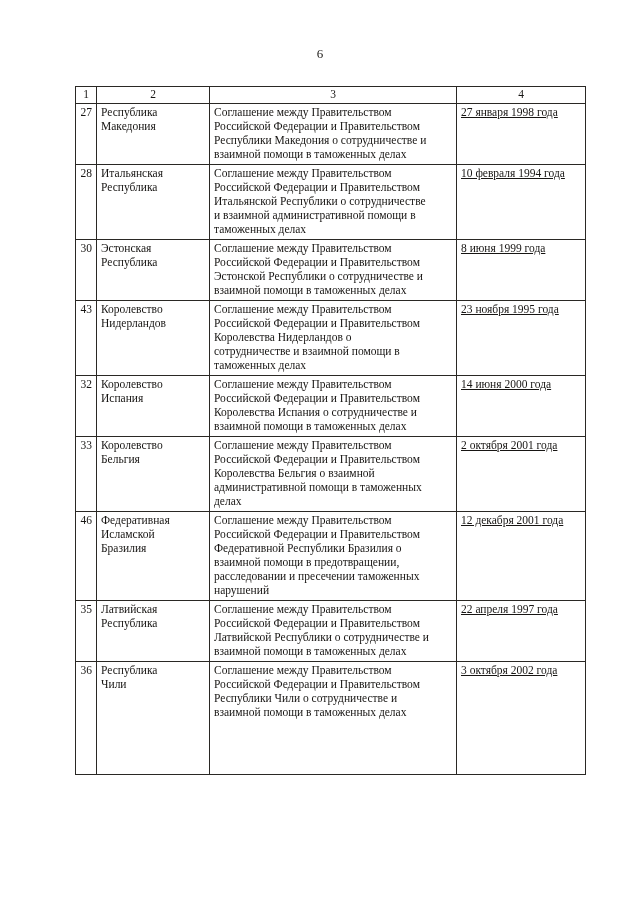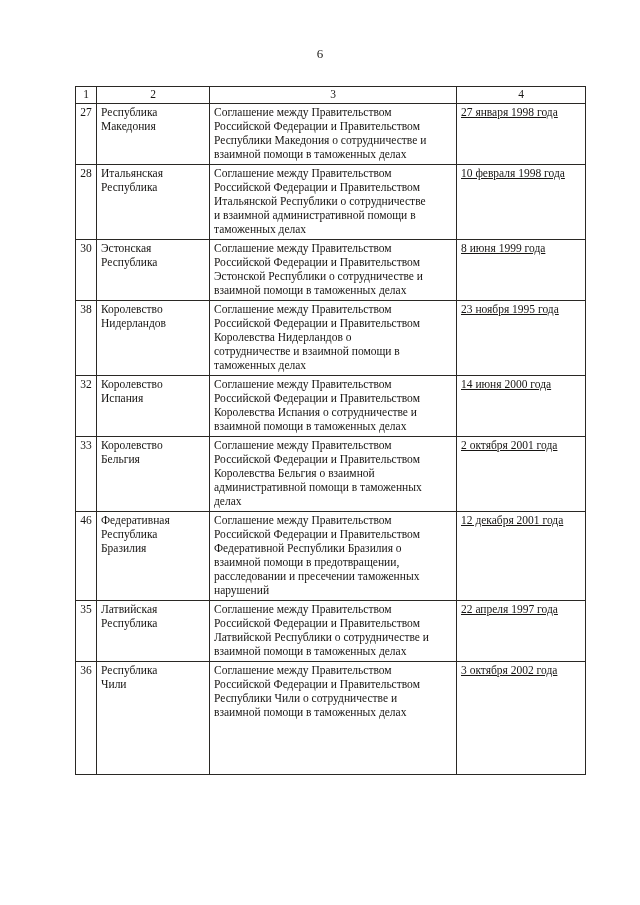--- a/index.html
+++ b/index.html
@@ -45,21 +45,21 @@
   }
   table.agreements th {
     height: 15px;
     padding: 0 2px 1px 2px;
     text-align: center;
   }
   table.agreements td {
     padding: 1px 4px 3px 4px;
   }
   td.c1 {
-    text-align: center;
+    text-align: right;
     padding-left: 1px;
     padding-right: 1px;
   }
   td.c2, td.c3 {
     white-space: pre-line;
   }
   td.c4 {
     white-space: nowrap;
     text-decoration: underline;
   }
@@ -104,34 +104,34 @@
   </tr>
         <tr>
     <td class="c1">28</td>
     <td class="c2">Итальянская
 Республика</td>
     <td class="c3">Соглашение между Правительством
 Российской Федерации и Правительством
 Итальянской Республики о сотрудничестве
 и взаимной административной помощи в
 таможенных делах</td>
-    <td class="c4">10 февраля 1998 года</td>
+    <td class="c4">10 февраля 1994 года</td>
   </tr>
         <tr>
     <td class="c1">30</td>
     <td class="c2">Эстонская
 Республика</td>
     <td class="c3">Соглашение между Правительством
 Российской Федерации и Правительством
 Эстонской Республики о сотрудничестве и
 взаимной помощи в таможенных делах</td>
     <td class="c4">8 июня 1999 года</td>
   </tr>
         <tr>
-    <td class="c1">38</td>
+    <td class="c1">43</td>
     <td class="c2">Королевство
 Нидерландов</td>
     <td class="c3">Соглашение между Правительством
 Российской Федерации и Правительством
 Королевства Нидерландов о
 сотрудничестве и взаимной помощи в
 таможенных делах</td>
     <td class="c4">23 ноября 1995 года</td>
   </tr>
         <tr>
@@ -151,21 +151,21 @@
     <td class="c3">Соглашение между Правительством
 Российской Федерации и Правительством
 Королевства Бельгия о взаимной
 административной помощи в таможенных
 делах</td>
     <td class="c4">2 октября 2001 года</td>
   </tr>
         <tr>
     <td class="c1">46</td>
     <td class="c2">Федеративная
-Республика
+Исламской
 Бразилия</td>
     <td class="c3">Соглашение между Правительством
 Российской Федерации и Правительством
 Федеративной Республики Бразилия о
 взаимной помощи в предотвращении,
 расследовании и пресечении таможенных
 нарушений</td>
     <td class="c4">12 декабря 2001 года</td>
   </tr>
         <tr>

